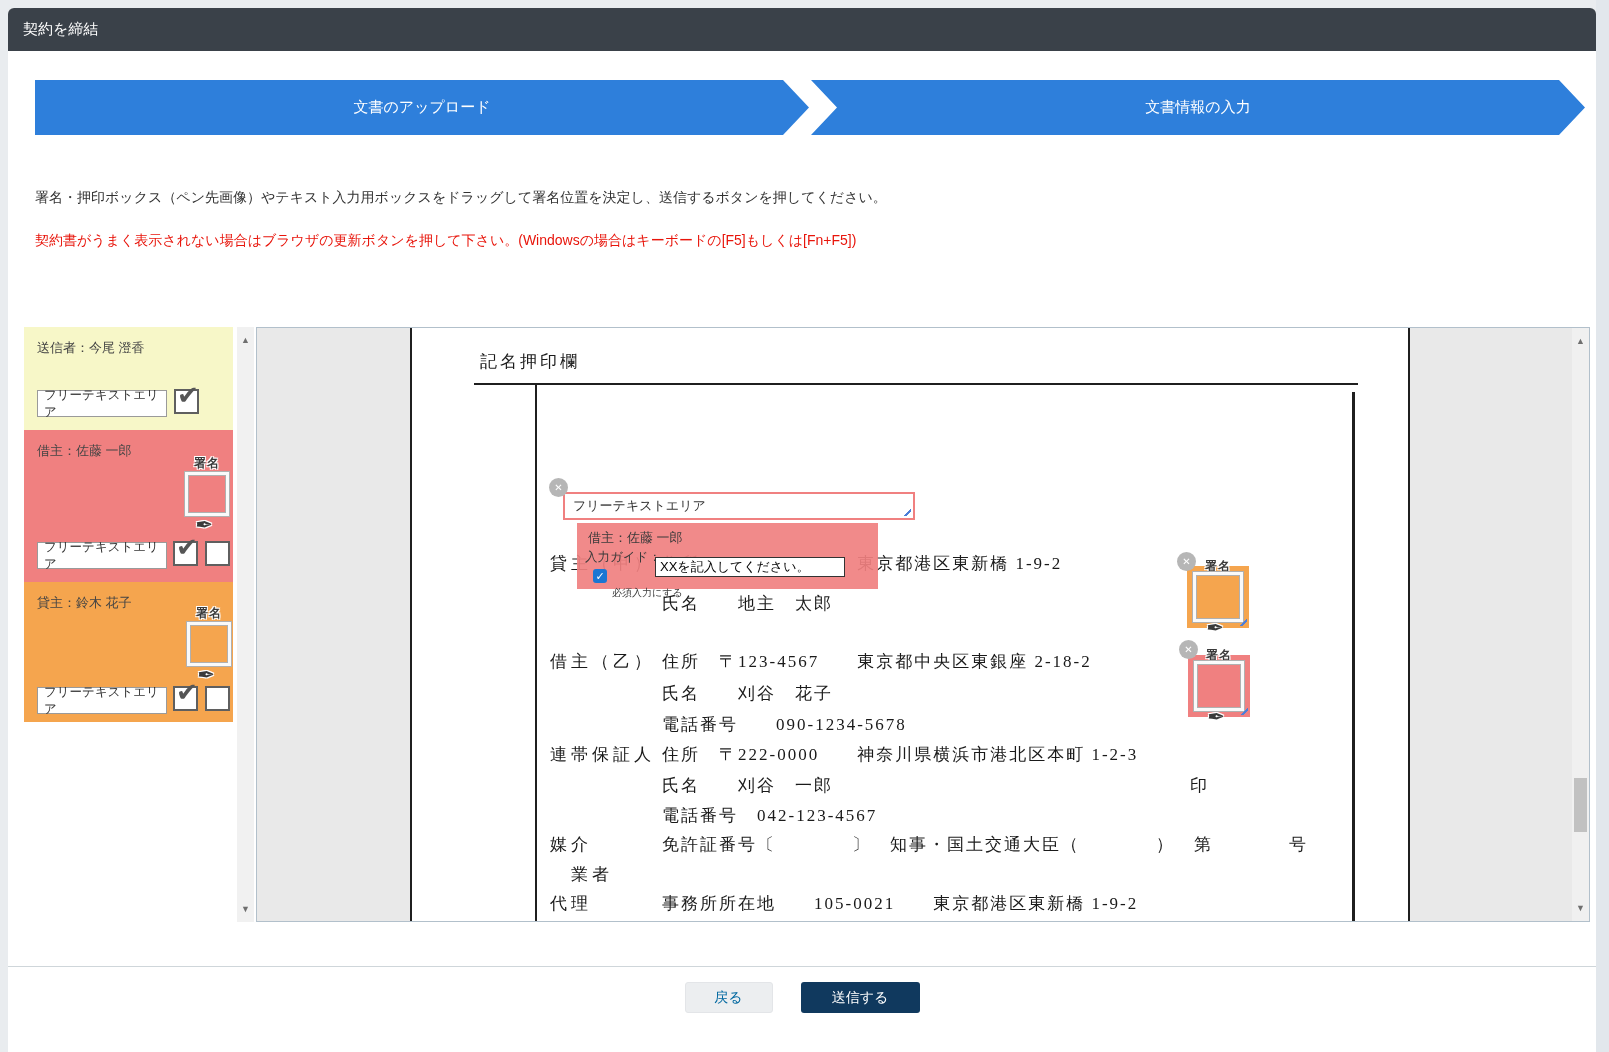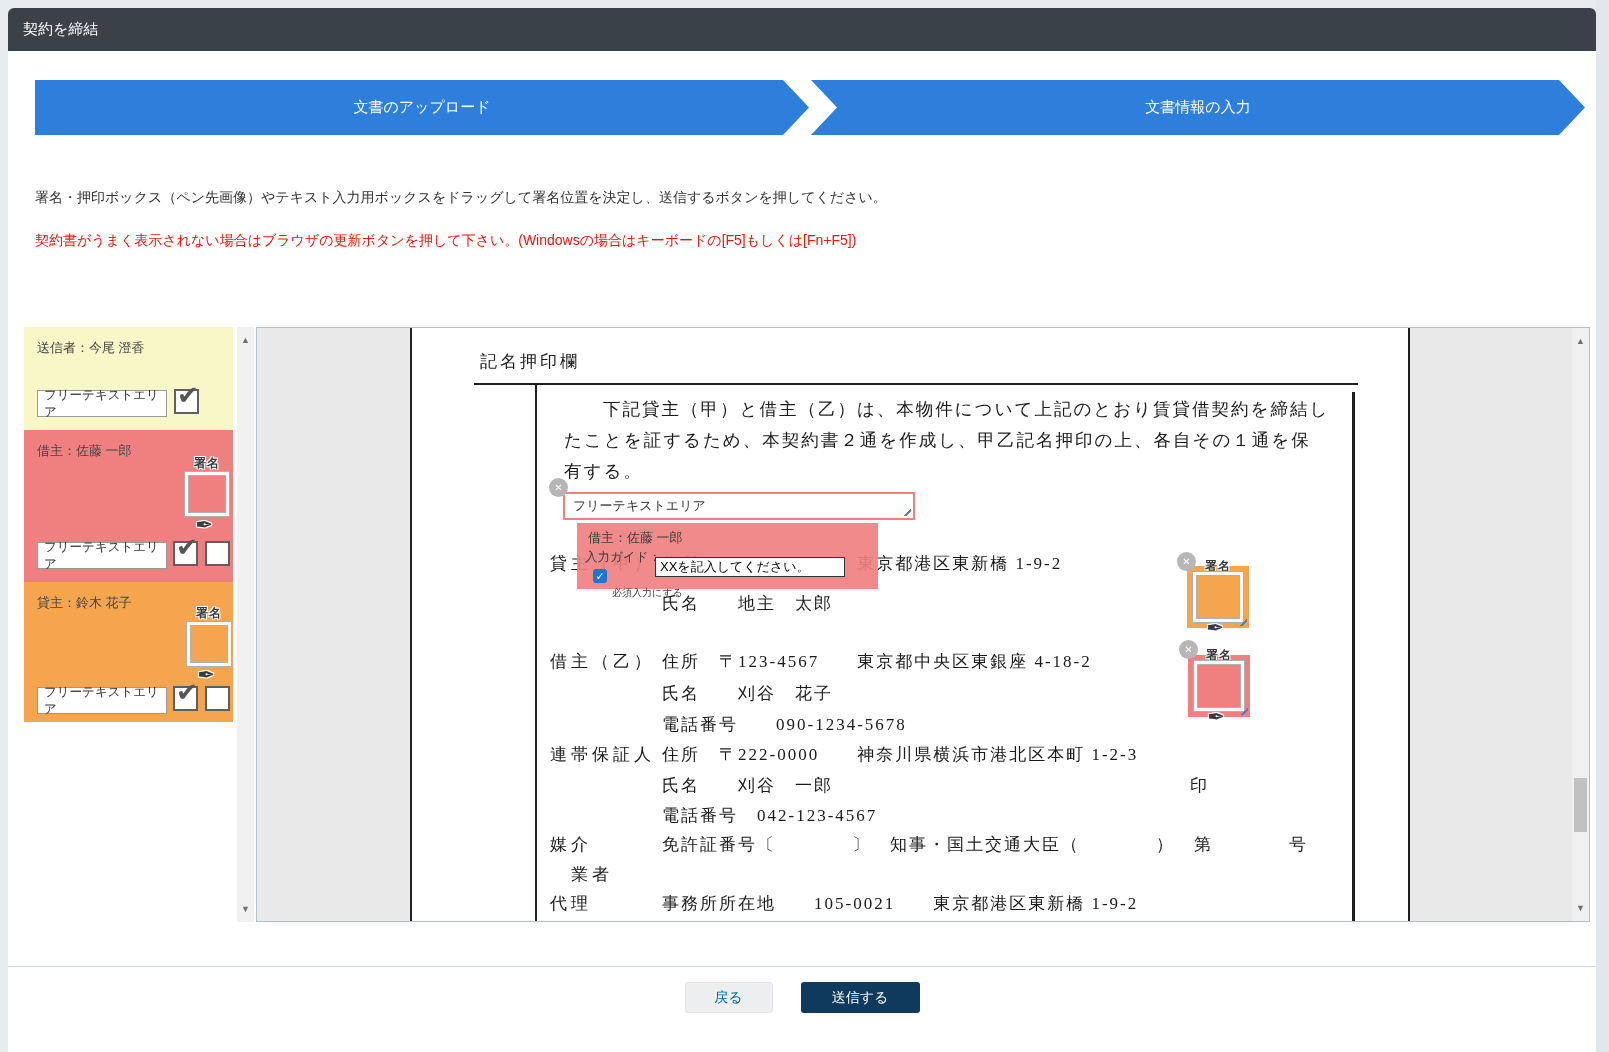--- a/index.html
+++ b/index.html
@@ -160,36 +160,31 @@
       <div class="sb-arrow" style="top:8px;">▲</div>
       <div class="sb-arrow" style="bottom:8px;">▼</div>
     </div>
 
     <div class="viewer">
       <div class="page docfont">
         <div class="doc-heading">記名押印欄</div>
         <div class="t-top"></div>
         <div class="t-left"></div>
         <div class="t-right"></div>
-        <div class="intro">
-          <div>　　下記貸主（甲）と借主（乙）は、本物件について上記のとおり賃貸借契約を締結し</div>
-          <div>たことを証するため、本契約書２通を作成し、甲乙記名押印の上、各自その１通を保</div>
-          <div>有する。</div>
-        </div>
 
         <div class="doc-row" style="top:224px;">
           <span class="lab">貸主（甲）</span>
           <span class="txt">住所　〒105-0021　　東京都港区東新橋 1-9-2</span>
         </div>
         <div class="doc-row" style="top:264px;">
           <span class="txt">氏名　　地主　太郎</span>
         </div>
         <div class="doc-row" style="top:322px;">
           <span class="lab">借主（乙）</span>
-          <span class="txt">住所　〒123-4567　　東京都中央区東銀座 4-18-2</span>
+          <span class="txt">住所　〒123-4567　　東京都中央区東銀座 2-18-2</span>
         </div>
         <div class="doc-row" style="top:354px;">
           <span class="txt">氏名　　刈谷　花子</span>
         </div>
         <div class="doc-row" style="top:385px;">
           <span class="txt">電話番号　　090-1234-5678</span>
         </div>
         <div class="doc-row" style="top:415px;">
           <span class="lab">連帯保証人</span>
           <span class="txt">住所　〒222-0000　　神奈川県横浜市港北区本町 1-2-3</span>

